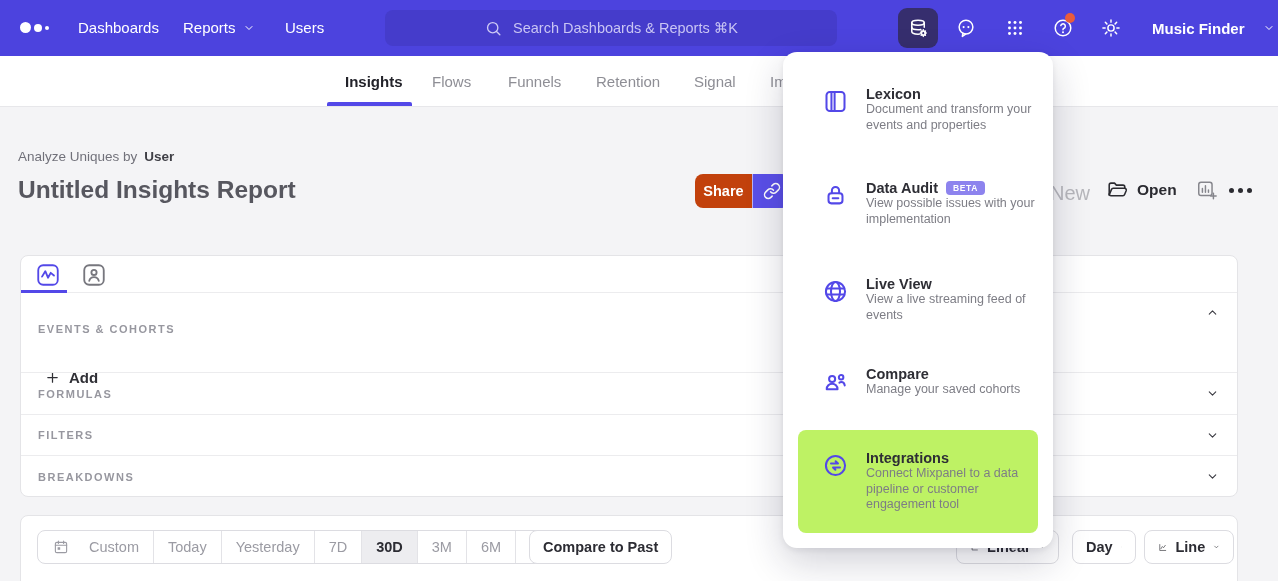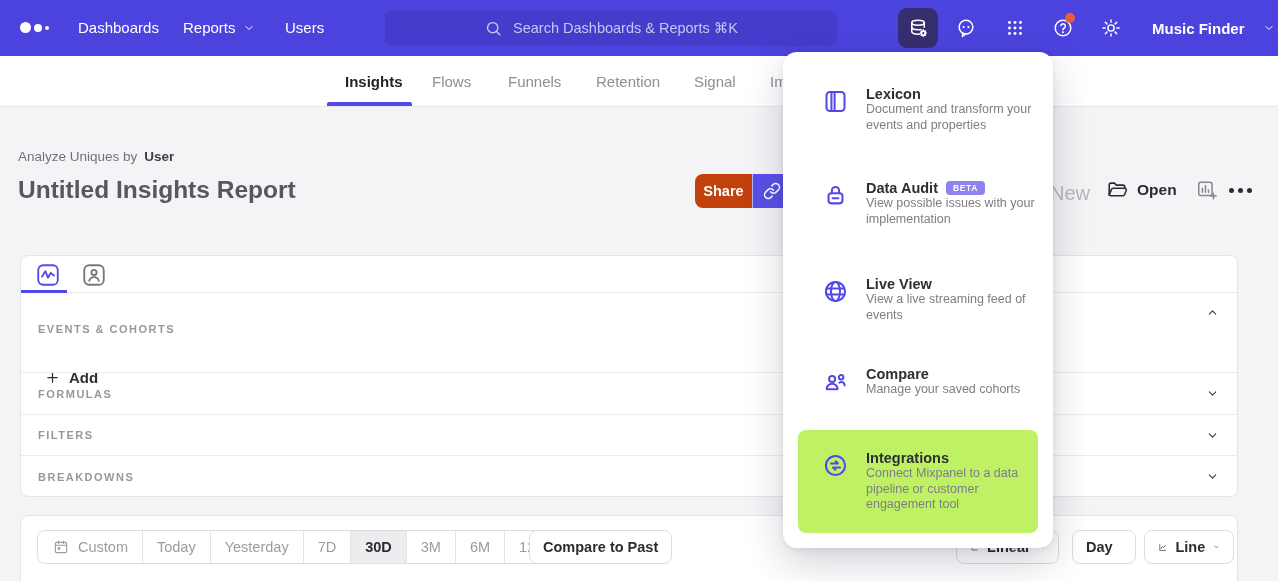--- a/index.html
+++ b/index.html
@@ -91,21 +91,21 @@
   .add-btn span { font-size:15px; font-weight:700; color:#2f2f35; }
   .sec-row { position:absolute; left:0; width:100%; border-top:1px solid #ececee; display:flex; align-items:center; }
   .sec-row .sec-label { margin-left:17px; }
   .row-formulas { top:116px; height:42px; }
   .row-filters { top:158px; height:41px; }
   .row-breakdowns { top:199px; height:42px; }
 
   
   .bottom-card { left:20px; top:515px; width:1218px; height:80px; border-radius:8px; }
   .segctl { position:absolute; left:16px; top:14px; height:34px; display:flex; border:1px solid #dcdce1; border-radius:8px; overflow:hidden; background:#fff; }
-  .seg { display:flex; align-items:center; gap:8px; padding:0 14px; font-size:14.5px; color:#9b9ba3; border-left:1px solid #e3e3e7; cursor:pointer; white-space:nowrap; }
+  .seg { display:flex; align-items:center; gap:19px; padding:0 14px; font-size:14.5px; color:#9b9ba3; border-left:1px solid #e3e3e7; cursor:pointer; white-space:nowrap; }
   .seg:first-child { border-left:none; }
   .seg svg { width:18px; height:18px; }
   .seg svg * { stroke:#9b9ba3; stroke-width:1.5; fill:none; stroke-linecap:round; }
   .seg svg .fill { fill:#9b9ba3; stroke:none; }
   .seg.selected { background:#ededf0; color:#2c2c33; font-weight:700; }
   .tb-btn { position:absolute; top:14px; height:34px; border:1px solid #dcdce1; border-radius:8px; background:#fff; display:flex; align-items:center; justify-content:center; gap:8px; font-size:14.5px; font-weight:700; color:#2c2c33; cursor:pointer; padding:0 13px; }
   .tb-btn svg.mini { width:17px; height:17px; }
   .tb-btn svg.mini * { stroke:#2c2c33; stroke-width:1.6; fill:none; stroke-linecap:round; stroke-linejoin:round; }
   .tb-btn .chev path { stroke:#2c2c33; }
   .btn-compare { left:508px; }

